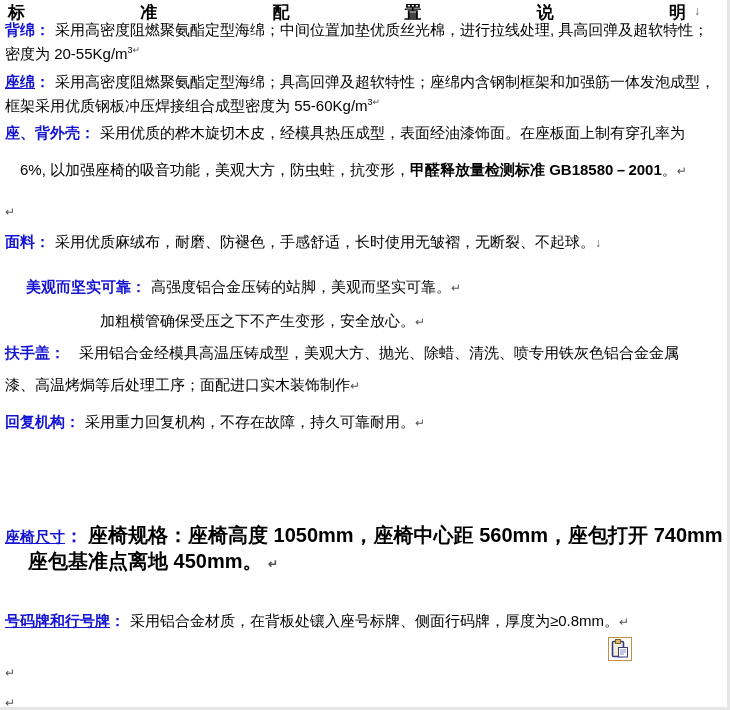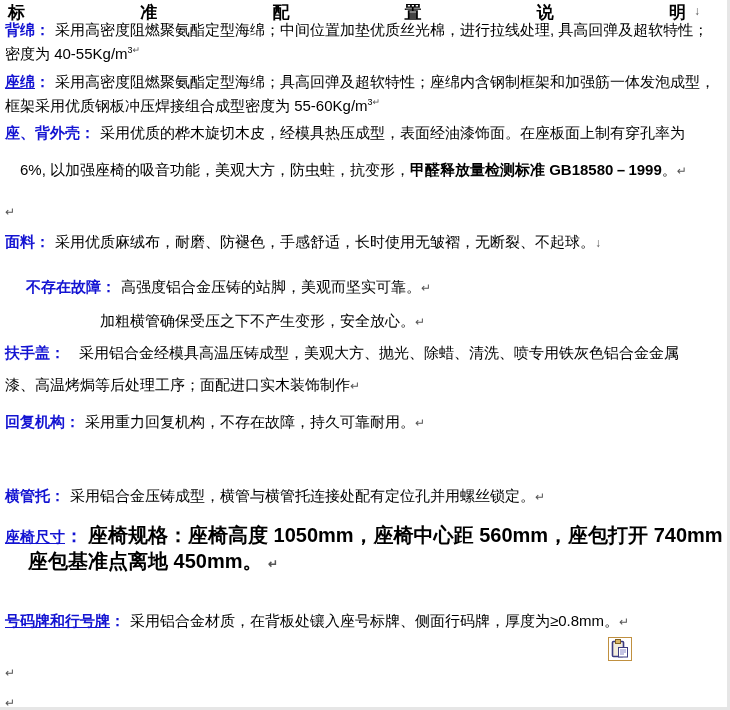--- a/index.html
+++ b/index.html
@@ -54,65 +54,62 @@
     <span>置</span>
     <span>说</span>
     <span>明</span>
   </div>
   <span class="pmark" style="top:4px;left:694px;">↓</span>
 
   <div class="line" style="top:19px;">
     <span class="lbl">背绵</span><span class="colon">：</span><span>采用高密度阻燃聚氨酯定型海绵；中间位置加垫优质丝光棉，进行拉线处理, 具高回弹及超软特性；</span>
   </div>
   <div class="line" style="top:43px;">
-    <span>密度为 40-55Kg/m</span><span class="sup">3</span><span class="supmark">↵</span>
+    <span>密度为 20-55Kg/m</span><span class="sup">3</span><span class="supmark">↵</span>
   </div>
 
   <div class="line" style="top:71px;">
     <span class="lbl u">座绵</span><span class="colon">：</span><span>采用高密度阻燃聚氨酯定型海绵；具高回弹及超软特性；座绵内含钢制框架和加强筋一体发泡成型，</span>
   </div>
   <div class="line" style="top:95px;">
     <span>框架采用优质钢板冲压焊接组合成型密度为 55-60Kg/m</span><span class="sup">3</span><span class="supmark">↵</span>
   </div>
 
   <div class="line" style="top:122px;">
     <span class="lbl">座、背外壳</span><span class="colon">：</span><span>采用优质的桦木旋切木皮，经模具热压成型，表面经油漆饰面。在座板面上制有穿孔率为</span>
   </div>
   <div class="line" style="top:159px;left:20px;">
-    <span>6%, 以加强座椅的吸音功能，美观大方，防虫蛀，抗变形，</span><span class="b">甲醛释放量检测标准 GB18580－1999</span><span>。</span><span class="mark">↵</span>
+    <span>6%, 以加强座椅的吸音功能，美观大方，防虫蛀，抗变形，</span><span class="b">甲醛释放量检测标准 GB18580－2001</span><span>。</span><span class="mark">↵</span>
   </div>
 
   <span class="pmark" style="top:205px;left:5px;">↵</span>
 
   <div class="line" style="top:231px;">
     <span class="lbl">面料</span><span class="colon">：</span><span>采用优质麻绒布，耐磨、防褪色，手感舒适，长时使用无皱褶，无断裂、不起球。</span><span class="mark">↓</span>
   </div>
 
   <div class="line" style="top:276px;left:26px;">
-    <span class="lbl">不存在故障</span><span class="colon">：</span><span>高强度铝合金压铸的站脚，美观而坚实可靠。</span><span class="mark">↵</span>
+    <span class="lbl">美观而坚实可靠</span><span class="colon">：</span><span>高强度铝合金压铸的站脚，美观而坚实可靠。</span><span class="mark">↵</span>
   </div>
   <div class="line" style="top:310px;left:100px;">
     <span>加粗横管确保受压之下不产生变形，安全放心。</span><span class="mark">↵</span>
   </div>
 
   <div class="line" style="top:342px;">
     <span class="lbl">扶手盖</span><span class="colon wide">：</span><span>采用铝合金经模具高温压铸成型，美观大方、抛光、除蜡、清洗、喷专用铁灰色铝合金金属</span>
   </div>
   <div class="line" style="top:374px;">
     <span>漆、高温烤焗等后处理工序；面配进口实木装饰制作</span><span class="mark">↵</span>
   </div>
 
   <div class="line" style="top:411px;">
     <span class="lbl">回复机构</span><span class="colon">：</span><span>采用重力回复机构，不存在故障，持久可靠耐用。</span><span class="mark">↵</span>
   </div>
 
 
-  <div class="line" style="top:485px;">
-    <span class="lbl">横管托</span><span class="colon">：</span><span>采用铝合金压铸成型，横管与横管托连接处配有定位孔并用螺丝锁定。</span><span class="mark">↵</span>
-  </div>
 
   <div class="line big" style="top:522px;">
     <span class="lbl u">座椅尺寸</span><span class="colon">：</span><span class="b">座椅规格：</span><span class="b">座椅高度 1050mm，座椅中心距 560mm，座包打开 740mm</span>
   </div>
   <div class="line big" style="top:548px;left:28px;text-align:center;">
     <span class="b">座包基准点离地 450mm。</span> <span class="mark">↵</span>
   </div>
 
   <div class="line" style="top:610px;">
     <span class="lbl u">号码牌和行号牌</span><span class="colon">：</span><span>采用铝合金材质，在背板处镶入座号标牌、侧面行码牌，厚度为≥0.8mm。</span><span class="mark">↵</span>

